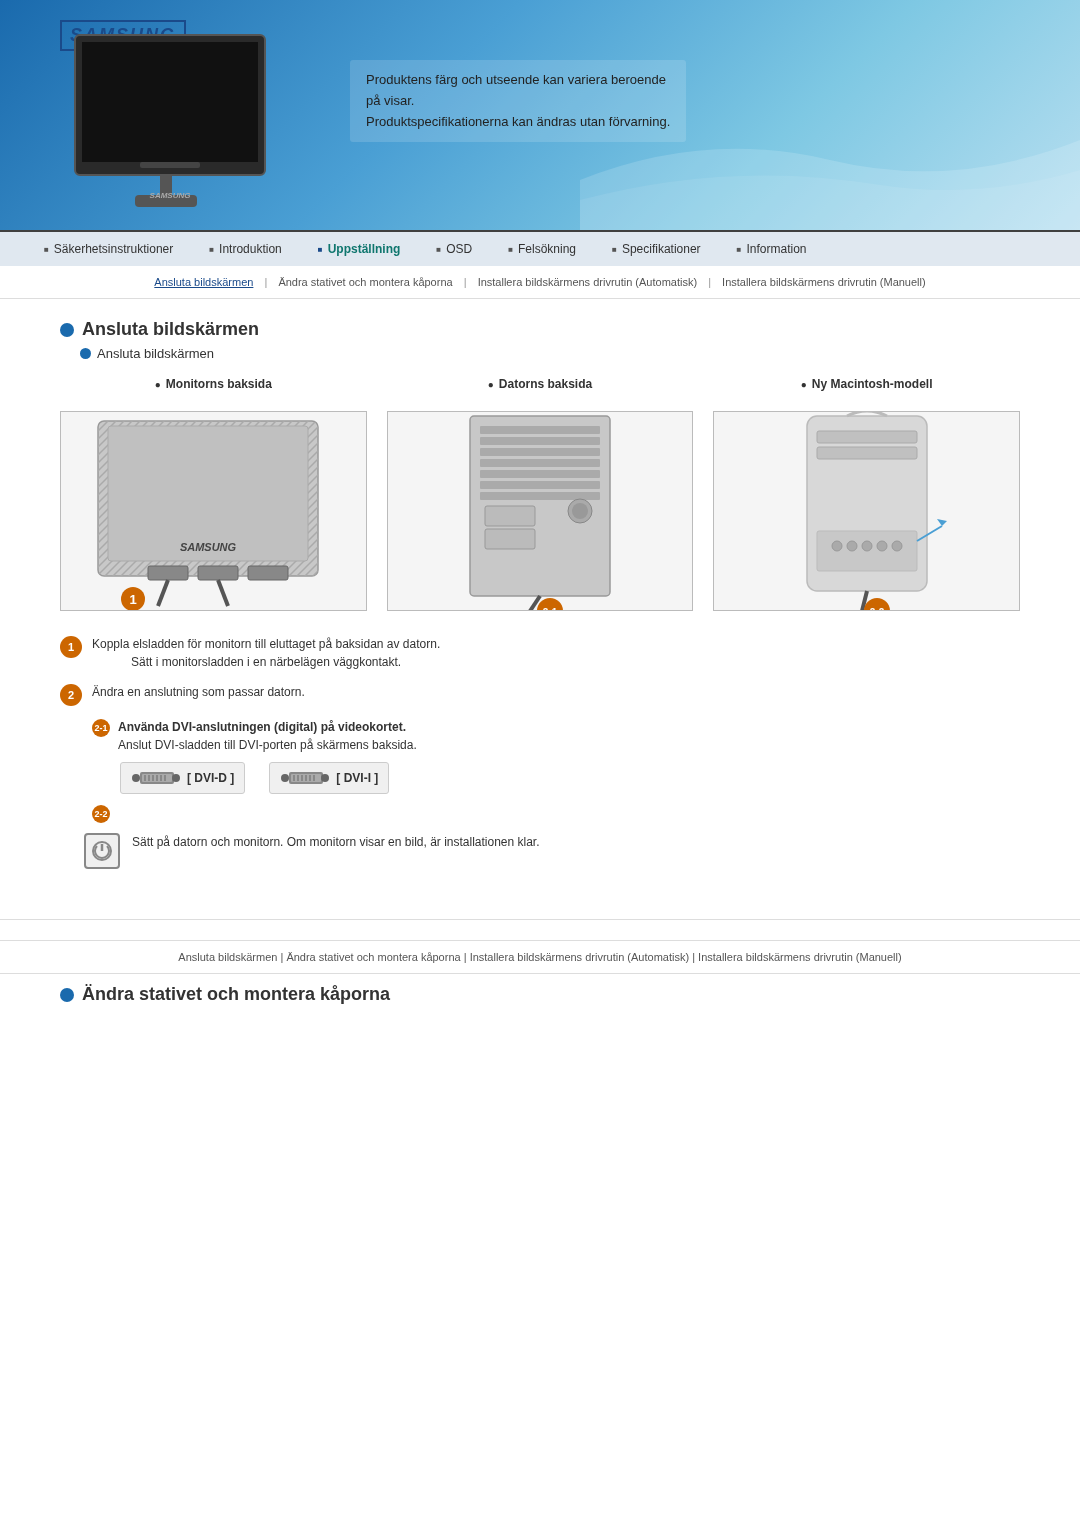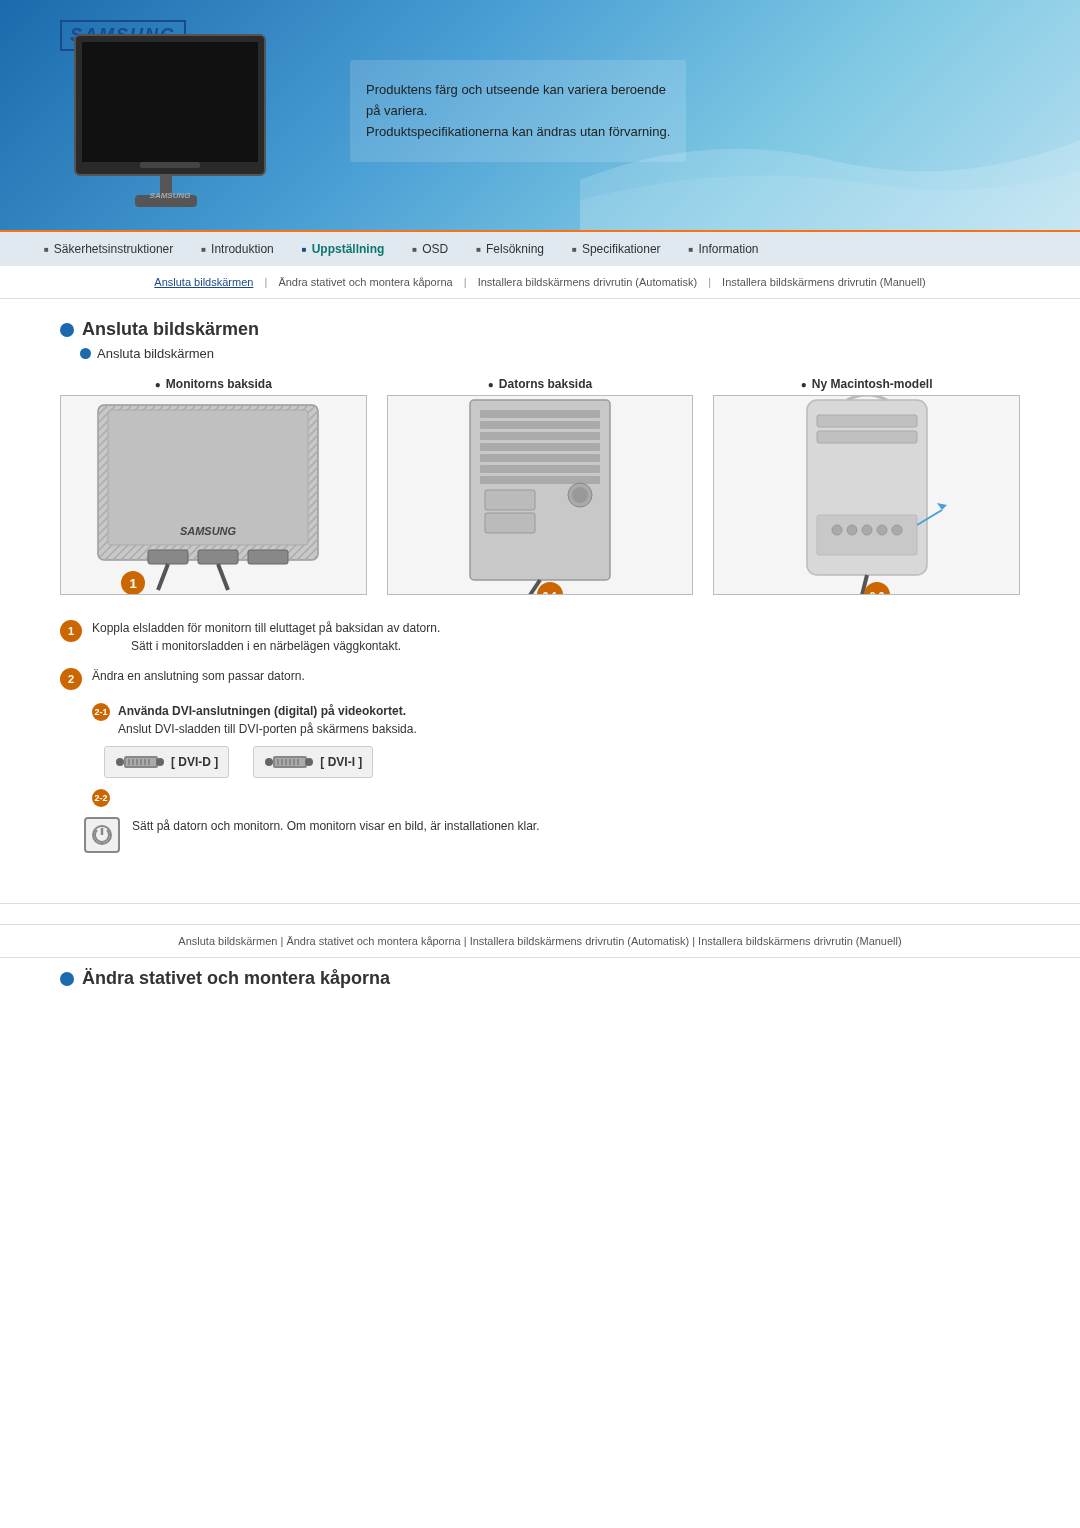--- a/index.html
+++ b/index.html
@@ -20,44 +20,44 @@
       overflow: hidden;
     }
     .header-banner .banner-text {
       position: absolute;
       top: 60px;
       left: 350px;
       color: #222;
       font-size: 13px;
       line-height: 1.6;
       background: rgba(255,255,255,0.15);
-      padding: 20px 16px;
+      padding: 10px 16px;
       border-radius: 3px;
     }
     .samsung-logo {
       position: absolute;
       top: 20px;
       left: 60px;
       font-size: 18px;
       font-weight: bold;
       color: #1a4a8a;
       letter-spacing: 2px;
       border: 2px solid #1a4a8a;
       padding: 3px 8px;
       font-style: italic;
     }
 
     
     .nav-bar {
       background: #e0e8f0;
-      border-top: 2px solid #f97316;
+      border-top: 2px solid #404040;
       padding: 6px 30px;
       display: flex;
       align-items: center;
-      gap: 0;
+      gap: 8px;
       flex-wrap: wrap;
     }
     .nav-item {
       display: flex;
       align-items: center;
       padding: 4px 14px;
       font-size: 12px;
       color: #333;
       cursor: pointer;
       white-space: nowrap;
@@ -142,21 +142,21 @@
       margin-bottom: 24px;
       align-items: flex-start;
     }
     .diagram-column {
       flex: 1;
       text-align: center;
     }
     .diagram-column .col-title {
       font-size: 12px;
       font-weight: bold;
-      margin-bottom: 4px;
+      margin-bottom: 20px;
       display: flex;
       align-items: center;
       justify-content: center;
       gap: 5px;
     }
     .diagram-column .col-title::before {
       content: '●';
       color: #333;
       font-size: 10px;
     }
@@ -319,21 +319,21 @@
     <rect x="80" y="132" width="60" height="6" rx="2" fill="#444"></rect>
   </svg>
 
   <svg style="position:absolute;bottom:0;right:0;width:500px;height:200px;opacity:0.5;" viewBox="0 0 500 200">
     <path d="M0,150 Q125,100 250,130 Q375,160 500,110 L500,200 L0,200 Z" fill="rgba(255,255,255,0.3)"></path>
     <path d="M0,170 Q150,130 300,155 Q400,170 500,140 L500,200 L0,200 Z" fill="rgba(255,255,255,0.2)"></path>
   </svg>
 
   <div class="banner-text">
     <span>Produktens färg och utseende kan variera beroende</span><br>
-    <span>på variera.</span><br>
+    <span>på visar.</span><br>
     <span>Produktspecifikationerna kan ändras utan förvarning.</span>
   </div>
 </div>
 
 <div class="nav-bar">
   <a class="nav-item">Säkerhetsinstruktioner</a>
   <a class="nav-item">Introduktion</a>
   <a class="nav-item active">Uppställning</a>
   <a class="nav-item">OSD</a>
   <a class="nav-item">Felsökning</a>
@@ -468,21 +468,21 @@
 
     <div class="sub-step">
       <div class="sub-step-inner">
         <div class="step-badge small">2-1</div>
         <div class="step-text">
           <strong>Använda DVI-anslutningen (digital) på videokortet.</strong><br>
           <span>Anslut DVI-sladden till DVI-porten på skärmens baksida.</span>
         </div>
       </div>
 
-      <div class="dvi-connectors" style="margin-left:12px;align-items:center;">
+      <div class="dvi-connectors" style="margin-left:28px;align-items:center;">
         <div class="dvi-item">
           <svg width="50" height="22" viewBox="0 0 50 22">
             <circle cx="5" cy="11" r="4" fill="#666"></circle>
             <rect x="9" y="5" width="34" height="12" rx="2" fill="#888"></rect>
             <rect x="11" y="7" width="30" height="8" rx="1" fill="#aaa"></rect>
 
             <line x1="14" y1="8" x2="14" y2="14" stroke="#666" stroke-width="1"></line>
             <line x1="18" y1="8" x2="18" y2="14" stroke="#666" stroke-width="1"></line>
             <line x1="22" y1="8" x2="22" y2="14" stroke="#666" stroke-width="1"></line>
             <line x1="26" y1="8" x2="26" y2="14" stroke="#666" stroke-width="1"></line>

